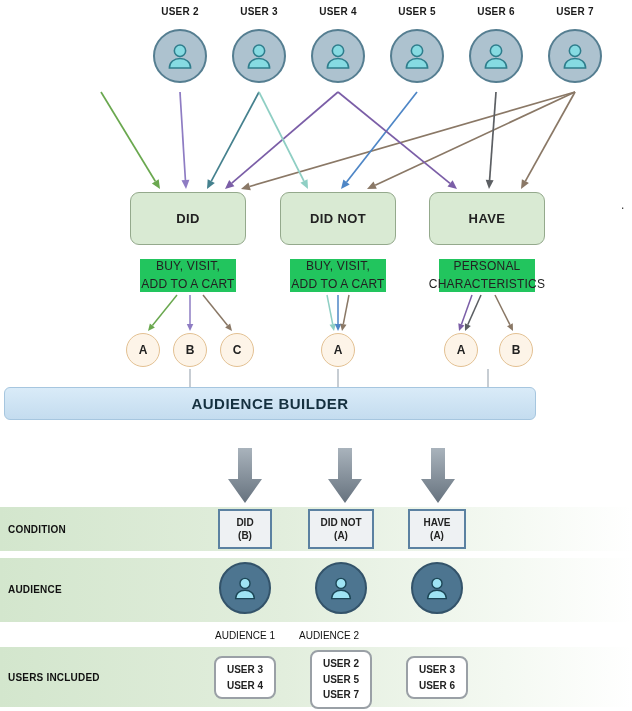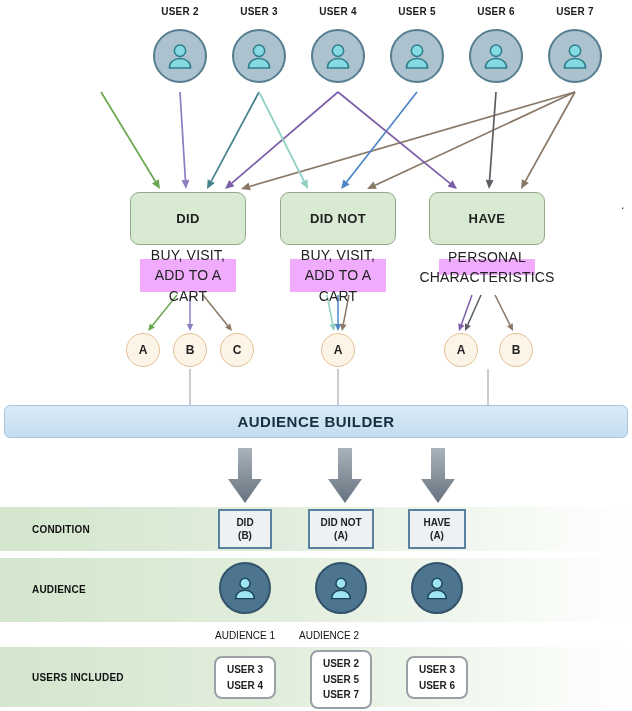--- a/index.html
+++ b/index.html
@@ -9,32 +9,32 @@
   svg.layer { position:absolute; left:0; top:0; pointer-events:none; }
 
   .user-col { position:absolute; width:80px; display:flex; flex-direction:column; align-items:center; gap:12px; }
   .user-label { font-size:10px; font-weight:bold; color:#1a1a1a; text-align:center; letter-spacing:.2px; }
   .avatar { width:54px; height:54px; border-radius:50%; background:#adc2cf; border:2px solid #557e91;
             display:flex; align-items:center; justify-content:center; --pf:#86dbe2; --ps:#2f7d8c; }
   .person-svg .pf { fill:var(--pf); stroke:var(--ps); stroke-width:1.1; }
 
   .cond-box { background:#d9ead3; border:1px solid #94a98c; border-radius:9px; display:flex; align-items:center;
               justify-content:center; font-weight:bold; font-size:13px; color:#222; letter-spacing:.4px; }
-  .action-label { background:#f0abfc; display:flex; flex-direction:column; align-items:center; justify-content:center;
-                  font-size:14px; color:#222; text-align:center; line-height:1.45; letter-spacing:.2px; }
+  .action-label { background:#22c55e; display:flex; flex-direction:column; align-items:center; justify-content:center;
+                  font-size:12px; color:#222; text-align:center; line-height:1.45; letter-spacing:.2px; }
   .letter-circle { width:34px; height:34px; border-radius:50%; background:#fdf4e8; border:1px solid #e3c193;
                    display:flex; align-items:center; justify-content:center; font-weight:bold; font-size:12px; color:#222; }
 
   .banner { background:linear-gradient(180deg,#d9ebf8,#c4dcef); border:1px solid #a6c6df; border-radius:6px;
             display:flex; align-items:center; justify-content:center; font-weight:bold; font-size:15px;
             color:#15303f; letter-spacing:.5px; }
 
   .band { position:absolute; left:0; width:632px;
           background:linear-gradient(90deg,#d3e6cd 0%,#e2eedd 45%,#f4f9f2 80%,#ffffff 100%); }
-  .row-label { position:absolute; font-size:10px; font-weight:bold; color:#111; letter-spacing:.2px;margin-left:24px; }
+  .row-label { position:absolute; font-size:10px; font-weight:bold; color:#111; letter-spacing:.2px; }
 
   .sel-box { position:absolute; background:#eef1f3; border:2px solid #5b81a1; display:flex; flex-direction:column;
              align-items:center; justify-content:center; font-size:10px; font-weight:bold; color:#222; line-height:1.35; }
 
   .aud-circle { position:absolute; width:52px; height:52px; border-radius:50%; background:#4d7590; border:2px solid #33536a;
                 display:flex; align-items:center; justify-content:center; --pf:#9fe4f4; --ps:#1c4656; }
   .aud-label { position:absolute; width:90px; font-size:10px; font-weight:normal; text-align:center; color:#111; }
 
   .user-box { position:absolute; background:#fff; border:2px solid #9aa0a6; border-radius:8px; display:flex;
               flex-direction:column; align-items:center; justify-content:center; font-size:10px; font-weight:bold;
@@ -167,35 +167,35 @@
   </div>
 
   <div class="action-label abs" style="left:140px;top:259px;width:96px;height:33px">
     <span>BUY, VISIT,</span>
     <span>ADD TO A CART</span>
   </div>
   <div class="action-label abs" style="left:290px;top:259px;width:96px;height:33px">
     <span>BUY, VISIT,</span>
     <span>ADD TO A CART</span>
   </div>
-  <div class="action-label abs" style="left:439px;top:259px;width:96px;height:16px">
+  <div class="action-label abs" style="left:439px;top:259px;width:96px;height:33px">
     <span>PERSONAL</span>
     <span>CHARACTERISTICS</span>
   </div>
 
   <div class="letter-circle abs" style="left:126px;top:333px">A</div>
   <div class="letter-circle abs" style="left:173px;top:333px">B</div>
   <div class="letter-circle abs" style="left:220px;top:333px">C</div>
   <div class="letter-circle abs" style="left:321px;top:333px">A</div>
   <div class="letter-circle abs" style="left:444px;top:333px">A</div>
   <div class="letter-circle abs" style="left:499px;top:333px">B</div>
 
   <div class="stray" style="left:621px;top:198px">.</div>
 
-  <div class="banner abs" style="left:4px;top:405px;width:624px;height:33px">
+  <div class="banner abs" style="left:4px;top:387px;width:532px;height:33px">
     <span>AUDIENCE BUILDER</span>
   </div>
 
   <div class="band" style="top:507px;height:44px"></div>
   <div class="row-label" style="left:8px;top:524px">CONDITION</div>
   <div class="sel-box" style="left:218px;top:509px;width:54px;height:40px">
     <span>DID</span>
     <span>(B)</span>
   </div>
   <div class="sel-box" style="left:308px;top:509px;width:66px;height:40px">

